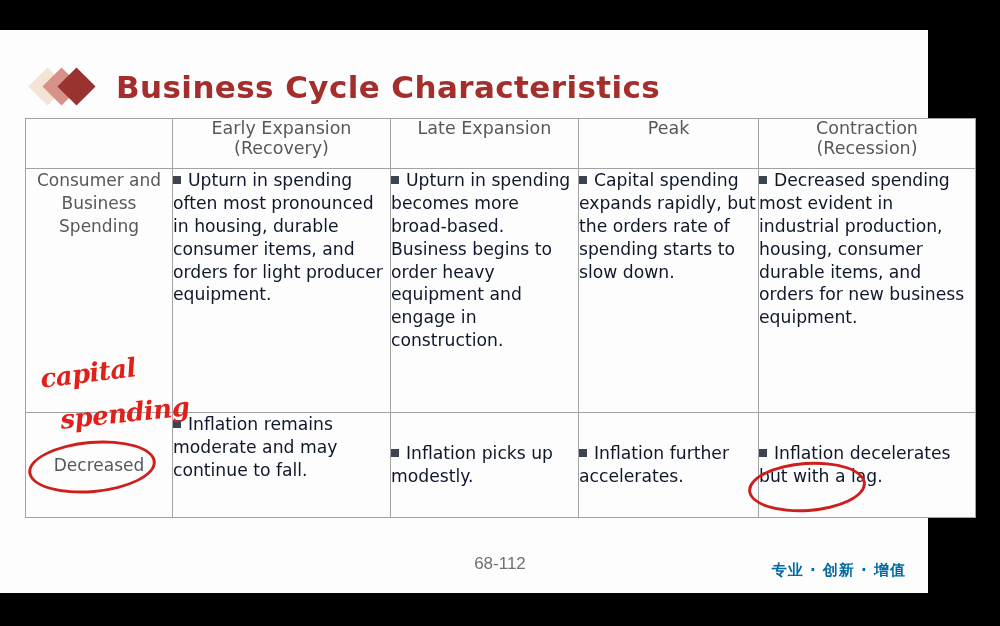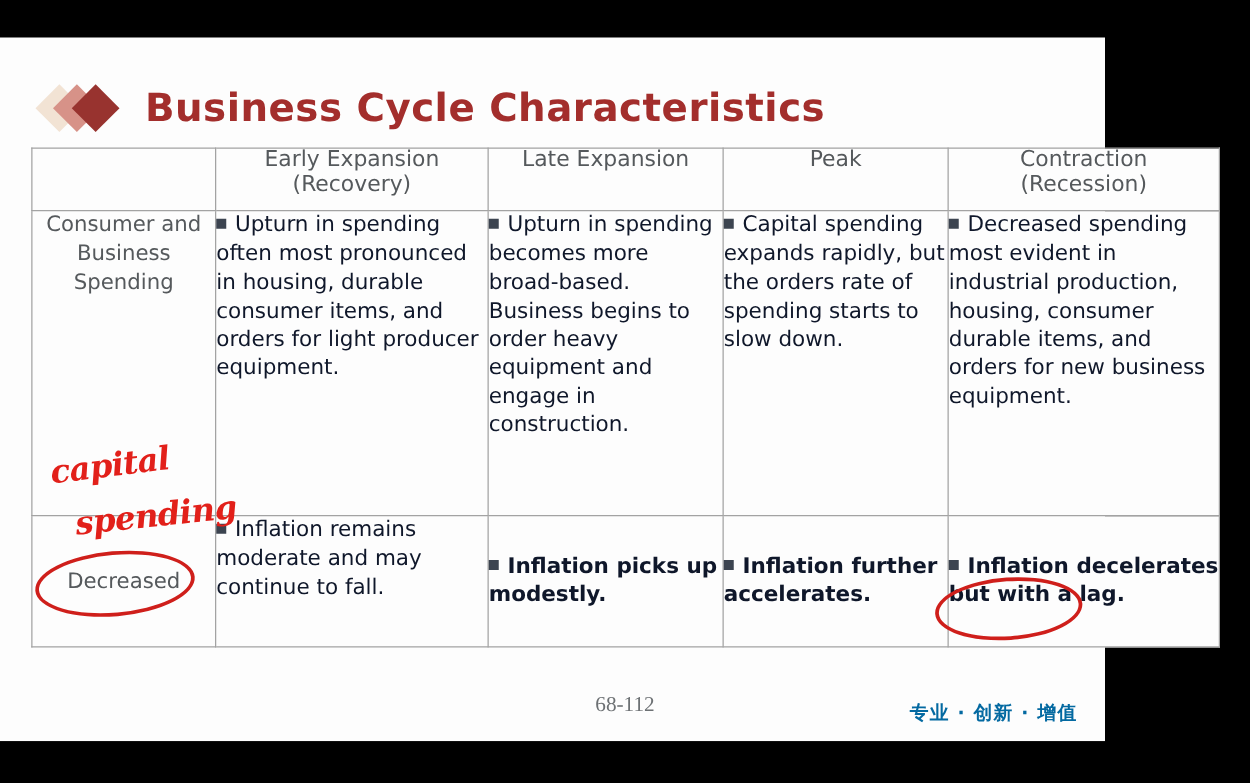--- a/index.html
+++ b/index.html
@@ -35,20 +35,21 @@
     background: #000000;
   }
 
   
   #slide {
     position: absolute;
     left: 0; top: 30px;
     width: 884px;
     height: 563px;
     background: #fdfdfd;
+    padding-left: 44px;
   }
 
   
   .title-row {
     position: absolute;
     left: 34px;
     top: 32px;
     display: flex;
     align-items: center;
     height: 50px;
@@ -126,21 +127,21 @@
   }
   td.rowlabel.r2 { vertical-align: middle; }
 
   td.cell {
     font-family: "DejaVu Sans", sans-serif;
     font-size: 17.2px;
     color: #0f172a;
     line-height: 1.33;
     padding: 8px 8px 10px 9px;
   }
-  td.cell.mid { vertical-align: middle; font-weight: bold; }
+  td.cell.mid { vertical-align: middle; }
   .bullet {
     display: inline-block;
     width: 8px;
     height: 8px;
     background: #3c4450;
     margin-right: 7px;
     position: relative;
     top: -2px;
   }
   .row1 td.cell { height: 243px; }
@@ -196,21 +197,21 @@
     border-width: 3.5px;
     border-color: #cf1f1b;
   }
 
   
   .page-num {
     position: absolute;
     left: 0; top: 524px;
     width: 1000px;
     text-align: center;
-    font-family: Liberation Serif, serif;
+    font-family: Liberation Sans, sans-serif;
     font-size: 17px;
     color: #6d7174;
   }
   .brand {
     position: absolute;
     right: 22px;
     top: 531px;
     font-family: "DejaVu Sans", sans-serif;
     font-size: 15px;
     font-weight: bold;

